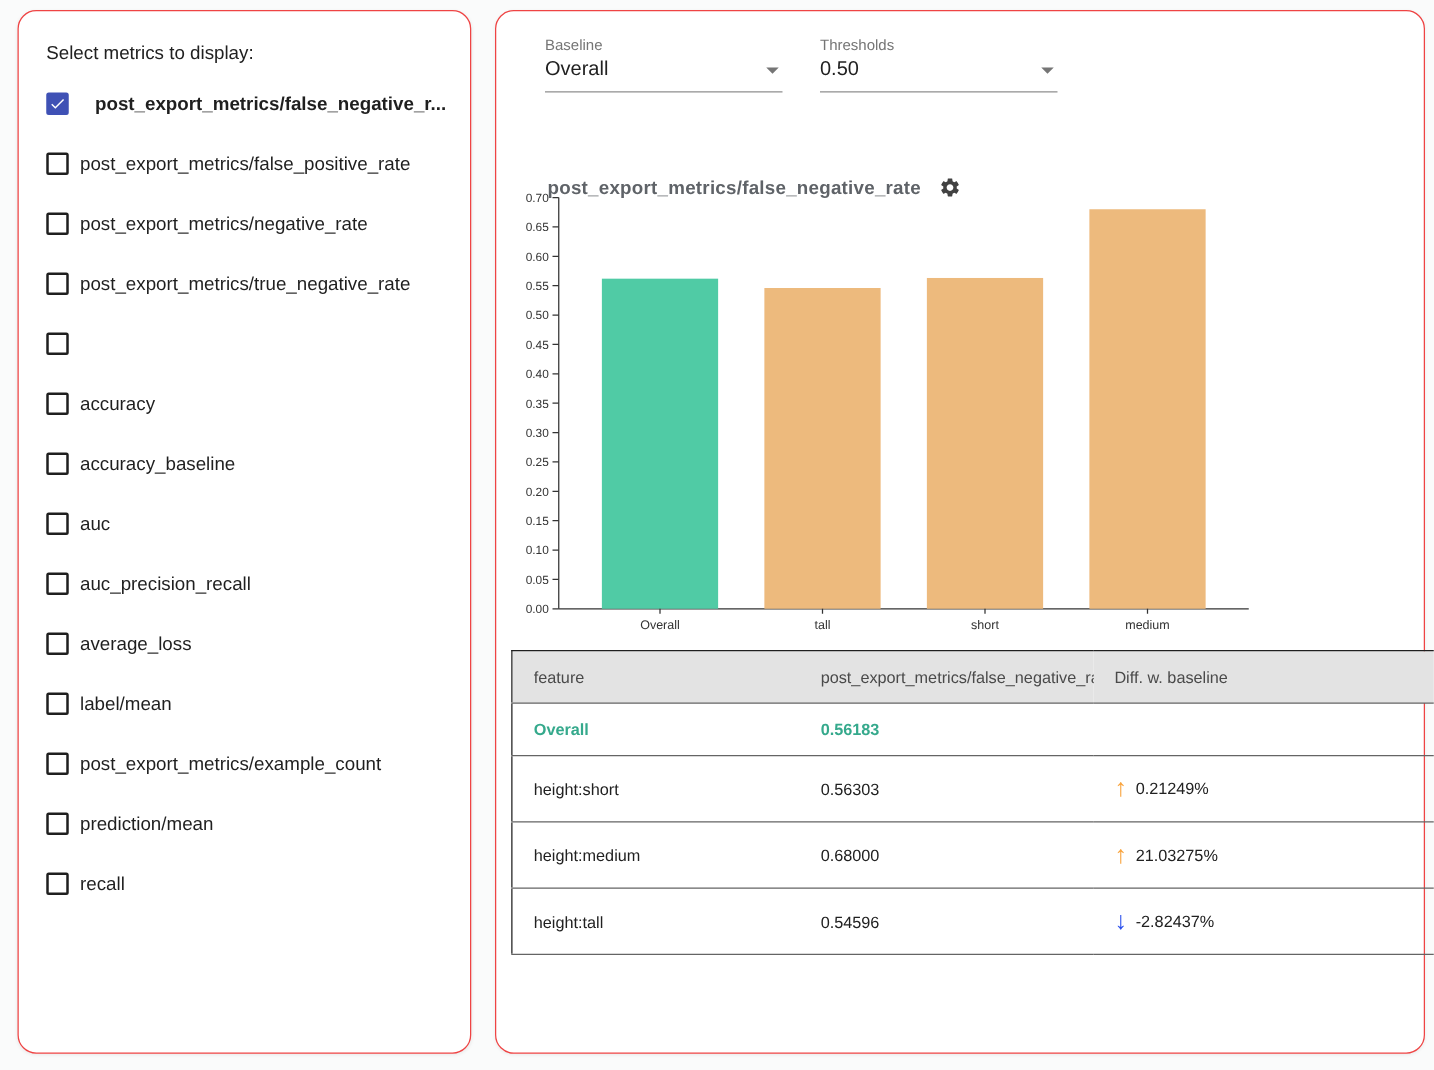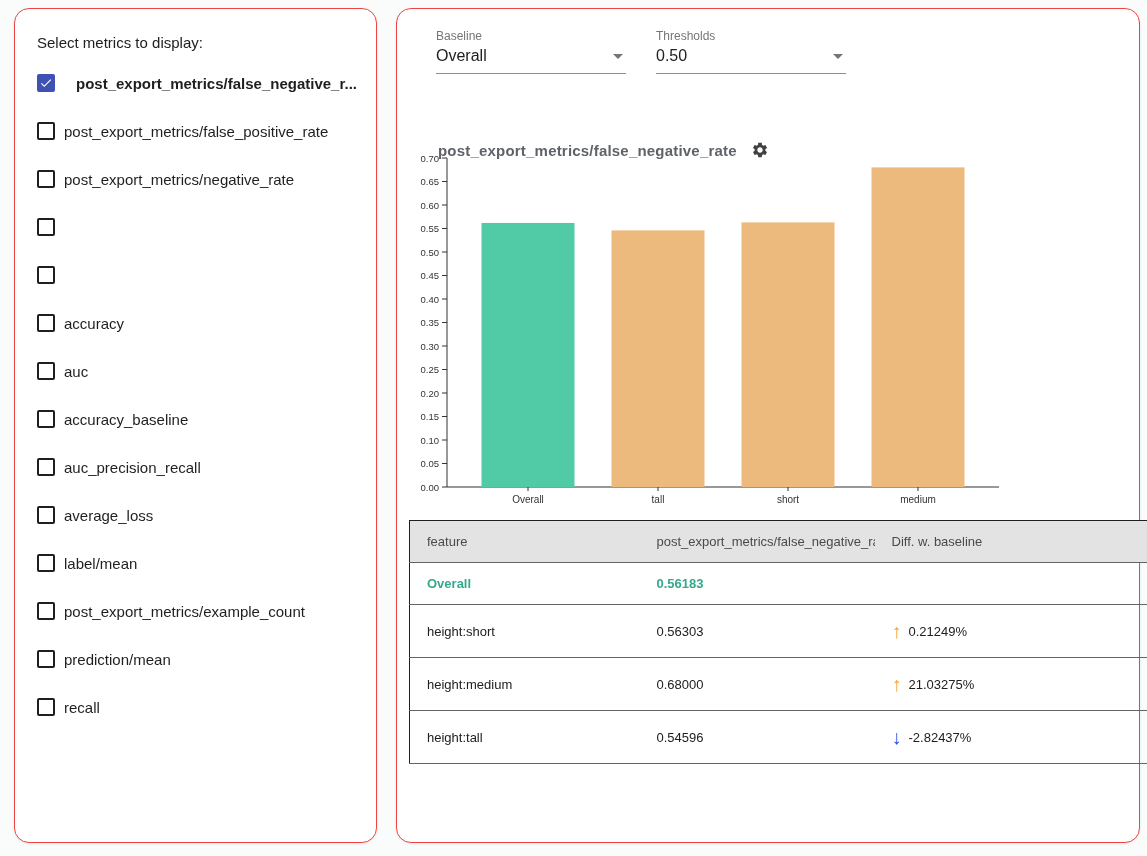--- a/index.html
+++ b/index.html
@@ -92,35 +92,36 @@
       <div class="metric-item">
         <span class="checkbox"></span>
         <span class="metric-label">post_export_metrics/false_positive_rate</span>
       </div>
       <div class="metric-item">
         <span class="checkbox"></span>
         <span class="metric-label">post_export_metrics/negative_rate</span>
       </div>
       <div class="metric-item">
         <span class="checkbox"></span>
+        <span class="metric-label">post_export_metrics/true_negative_rate</span>
       </div>
       <div class="metric-item">
         <span class="checkbox"></span>
       </div>
       <div class="metric-item">
         <span class="checkbox"></span>
         <span class="metric-label">accuracy</span>
       </div>
       <div class="metric-item">
         <span class="checkbox"></span>
+        <span class="metric-label">accuracy_baseline</span>
+      </div>
+      <div class="metric-item">
+        <span class="checkbox"></span>
         <span class="metric-label">auc</span>
-      </div>
-      <div class="metric-item">
-        <span class="checkbox"></span>
-        <span class="metric-label">accuracy_baseline</span>
       </div>
       <div class="metric-item">
         <span class="checkbox"></span>
         <span class="metric-label">auc_precision_recall</span>
       </div>
       <div class="metric-item">
         <span class="checkbox"></span>
         <span class="metric-label">average_loss</span>
       </div>
       <div class="metric-item">

